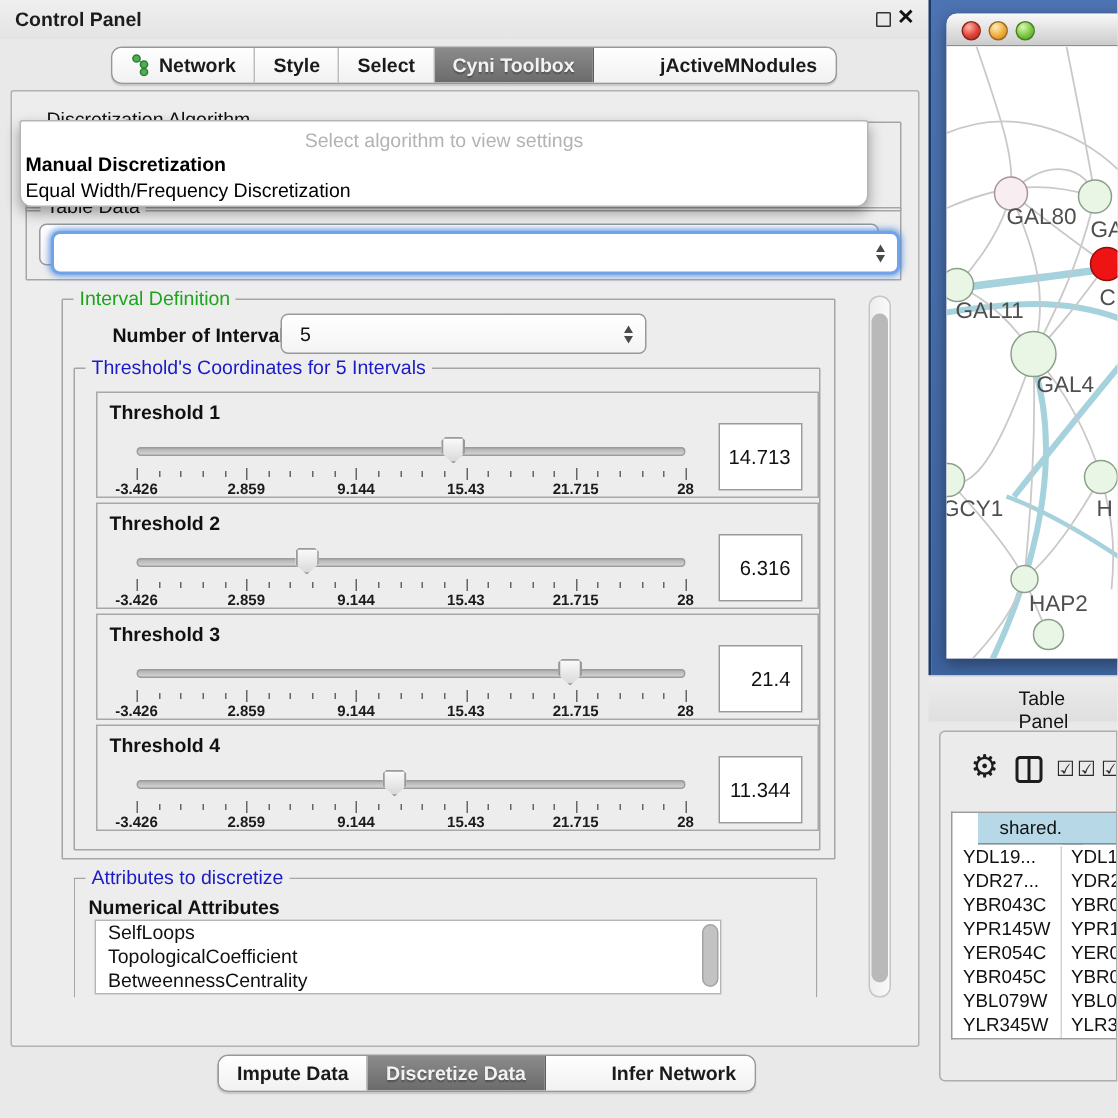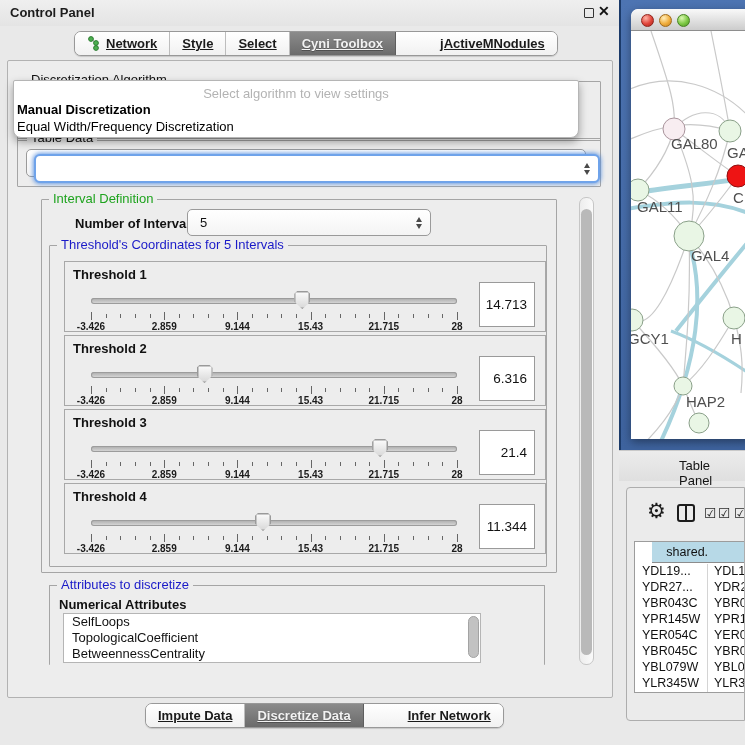--- a/index.html
+++ b/index.html
@@ -8,21 +8,21 @@
   .ap { position:absolute; }
 
   
   #left-panel { left:0; top:0; width:619px; height:745px; background:#e9e9e9; }
   #cp-titlebar { left:0; top:0; width:619px; height:26px; background:linear-gradient(#efefef,#e4e4e4); }
   #cp-title { left:10px; top:5px; font-size:13px; color:#1c1c1c;font-weight:bold; }
   #float-icon { left:584px; top:8px; width:10px; height:10px; border:1.6px solid #333; border-radius:1px; }
   #close-icon { left:598px; top:3px; font-size:14px; font-weight:bold; color:#111; }
 
   .tabgroup { display:flex; border:1px solid #989898; border-radius:7px; background:#fff; overflow:hidden; height:25px; box-shadow:0 1px 1px rgba(0,0,0,.15); }
-  .tabseg { display:flex; align-items:center; justify-content:center; padding:0 12px; font-size:13px; font-weight:bold; color:#1a1a1a; border-right:1px solid #bdbdbd; background:linear-gradient(#ffffff,#f1f1f1); white-space:nowrap;text-decoration:underline; }
+  .tabseg { display:flex; align-items:center; justify-content:center; padding:0 12px; font-size:13px; font-weight:bold; color:#1a1a1a; border-right:1px solid #bdbdbd; background:linear-gradient(#ffffff,#f1f1f1); white-space:nowrap; }
   .tabseg:last-child { border-right:none;padding-left:44px; }
   .tabseg.active { background:linear-gradient(#8b8b8b,#6b6b6b); color:#f2f2f2; border-right:1px solid #5e5e5e; text-shadow:0 1px 1px rgba(0,0,0,.3); }
 
   #main-panel { left:7px; top:60px; width:606px; height:638px; background:#ededed; border:1px solid #b2b2b2; border-radius:2px; }
 
   .groupbox { border:1px solid #a5a5a5; border-radius:1px; }
   .grouplabel { position:absolute; background:#ededed; padding:0 4px; font-size:13px; line-height:13px; }
   .green { color:#1ea31e; }
   .blue { color:#1a1ac8; }
 

